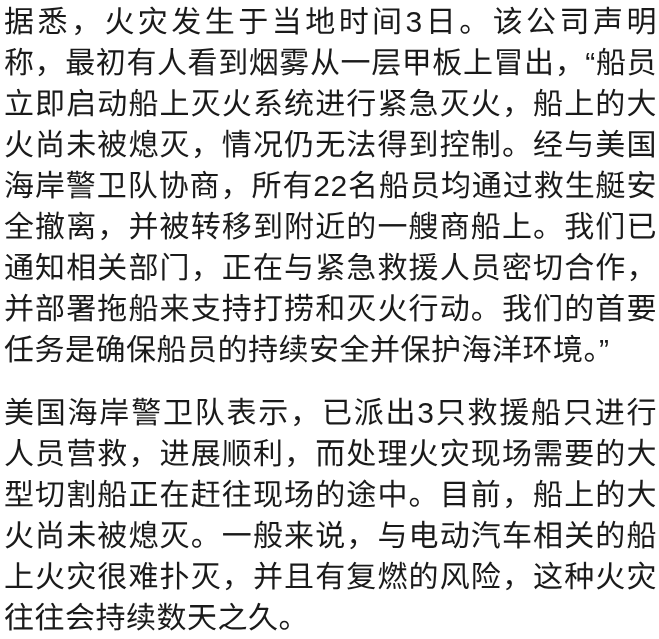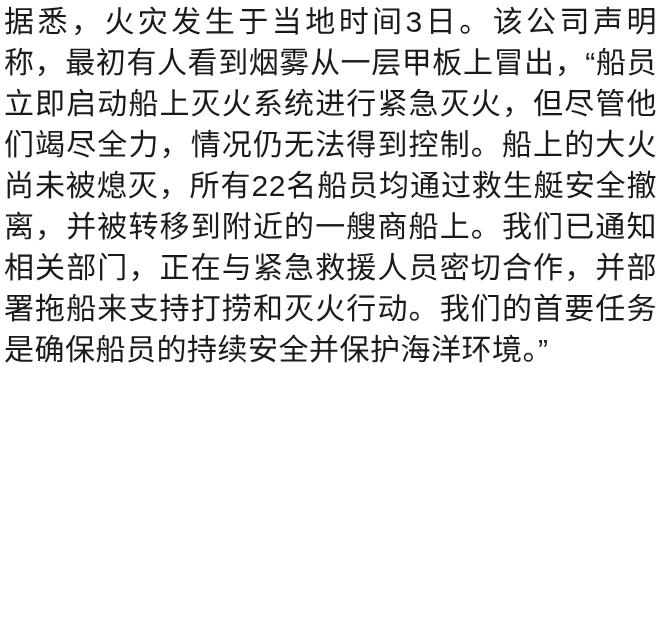--- a/index.html
+++ b/index.html
@@ -31,15 +31,16 @@
   }
   .article-body p:last-child {
     margin-bottom: 0;
   }
 </style>
 </head>
 <body>
 
 <div class="page">
   <main class="article-body">
-    <p>据悉，火灾发生于当地时间3日。该公司声明称，最初有人看到烟雾从一层甲板上冒出，“船员立即启动船上灭火系统进行紧急灭火，但尽管他们竭尽全力，情况仍无法得到控制。船上的大火尚未被熄灭，所有22名船员均通过救生艇安全撤离，并被转移到附近的一艘商船上。我们已通知相关部门，正在与紧急救援人员密切合作，并部署拖船来支持打捞和灭火行动。我们的首要任务是确保船员的持续安全并保护海洋环境。”</p>
+    <p>据悉，火灾发生于当地时间3日。该公司声明称，最初有人看到烟雾从一层甲板上冒出，“船员立即启动船上灭火系统进行紧急灭火，船上的大火尚未被熄灭，情况仍无法得到控制。经与美国海岸警卫队协商，所有22名船员均通过救生艇安全撤离，并被转移到附近的一艘商船上。我们已通知相关部门，正在与紧急救援人员密切合作，并部署拖船来支持打捞和灭火行动。我们的首要任务是确保船员的持续安全并保护海洋环境。”</p>
+    <p>美国海岸警卫队表示，已派出3只救援船只进行人员营救，进展顺利，而处理火灾现场需要的大型切割船正在赶往现场的途中。目前，船上的大火尚未被熄灭。一般来说，与电动汽车相关的船上火灾很难扑灭，并且有复燃的风险，这种火灾往往会持续数天之久。</p>
   </main>
 </div>
 
 </body></html>

